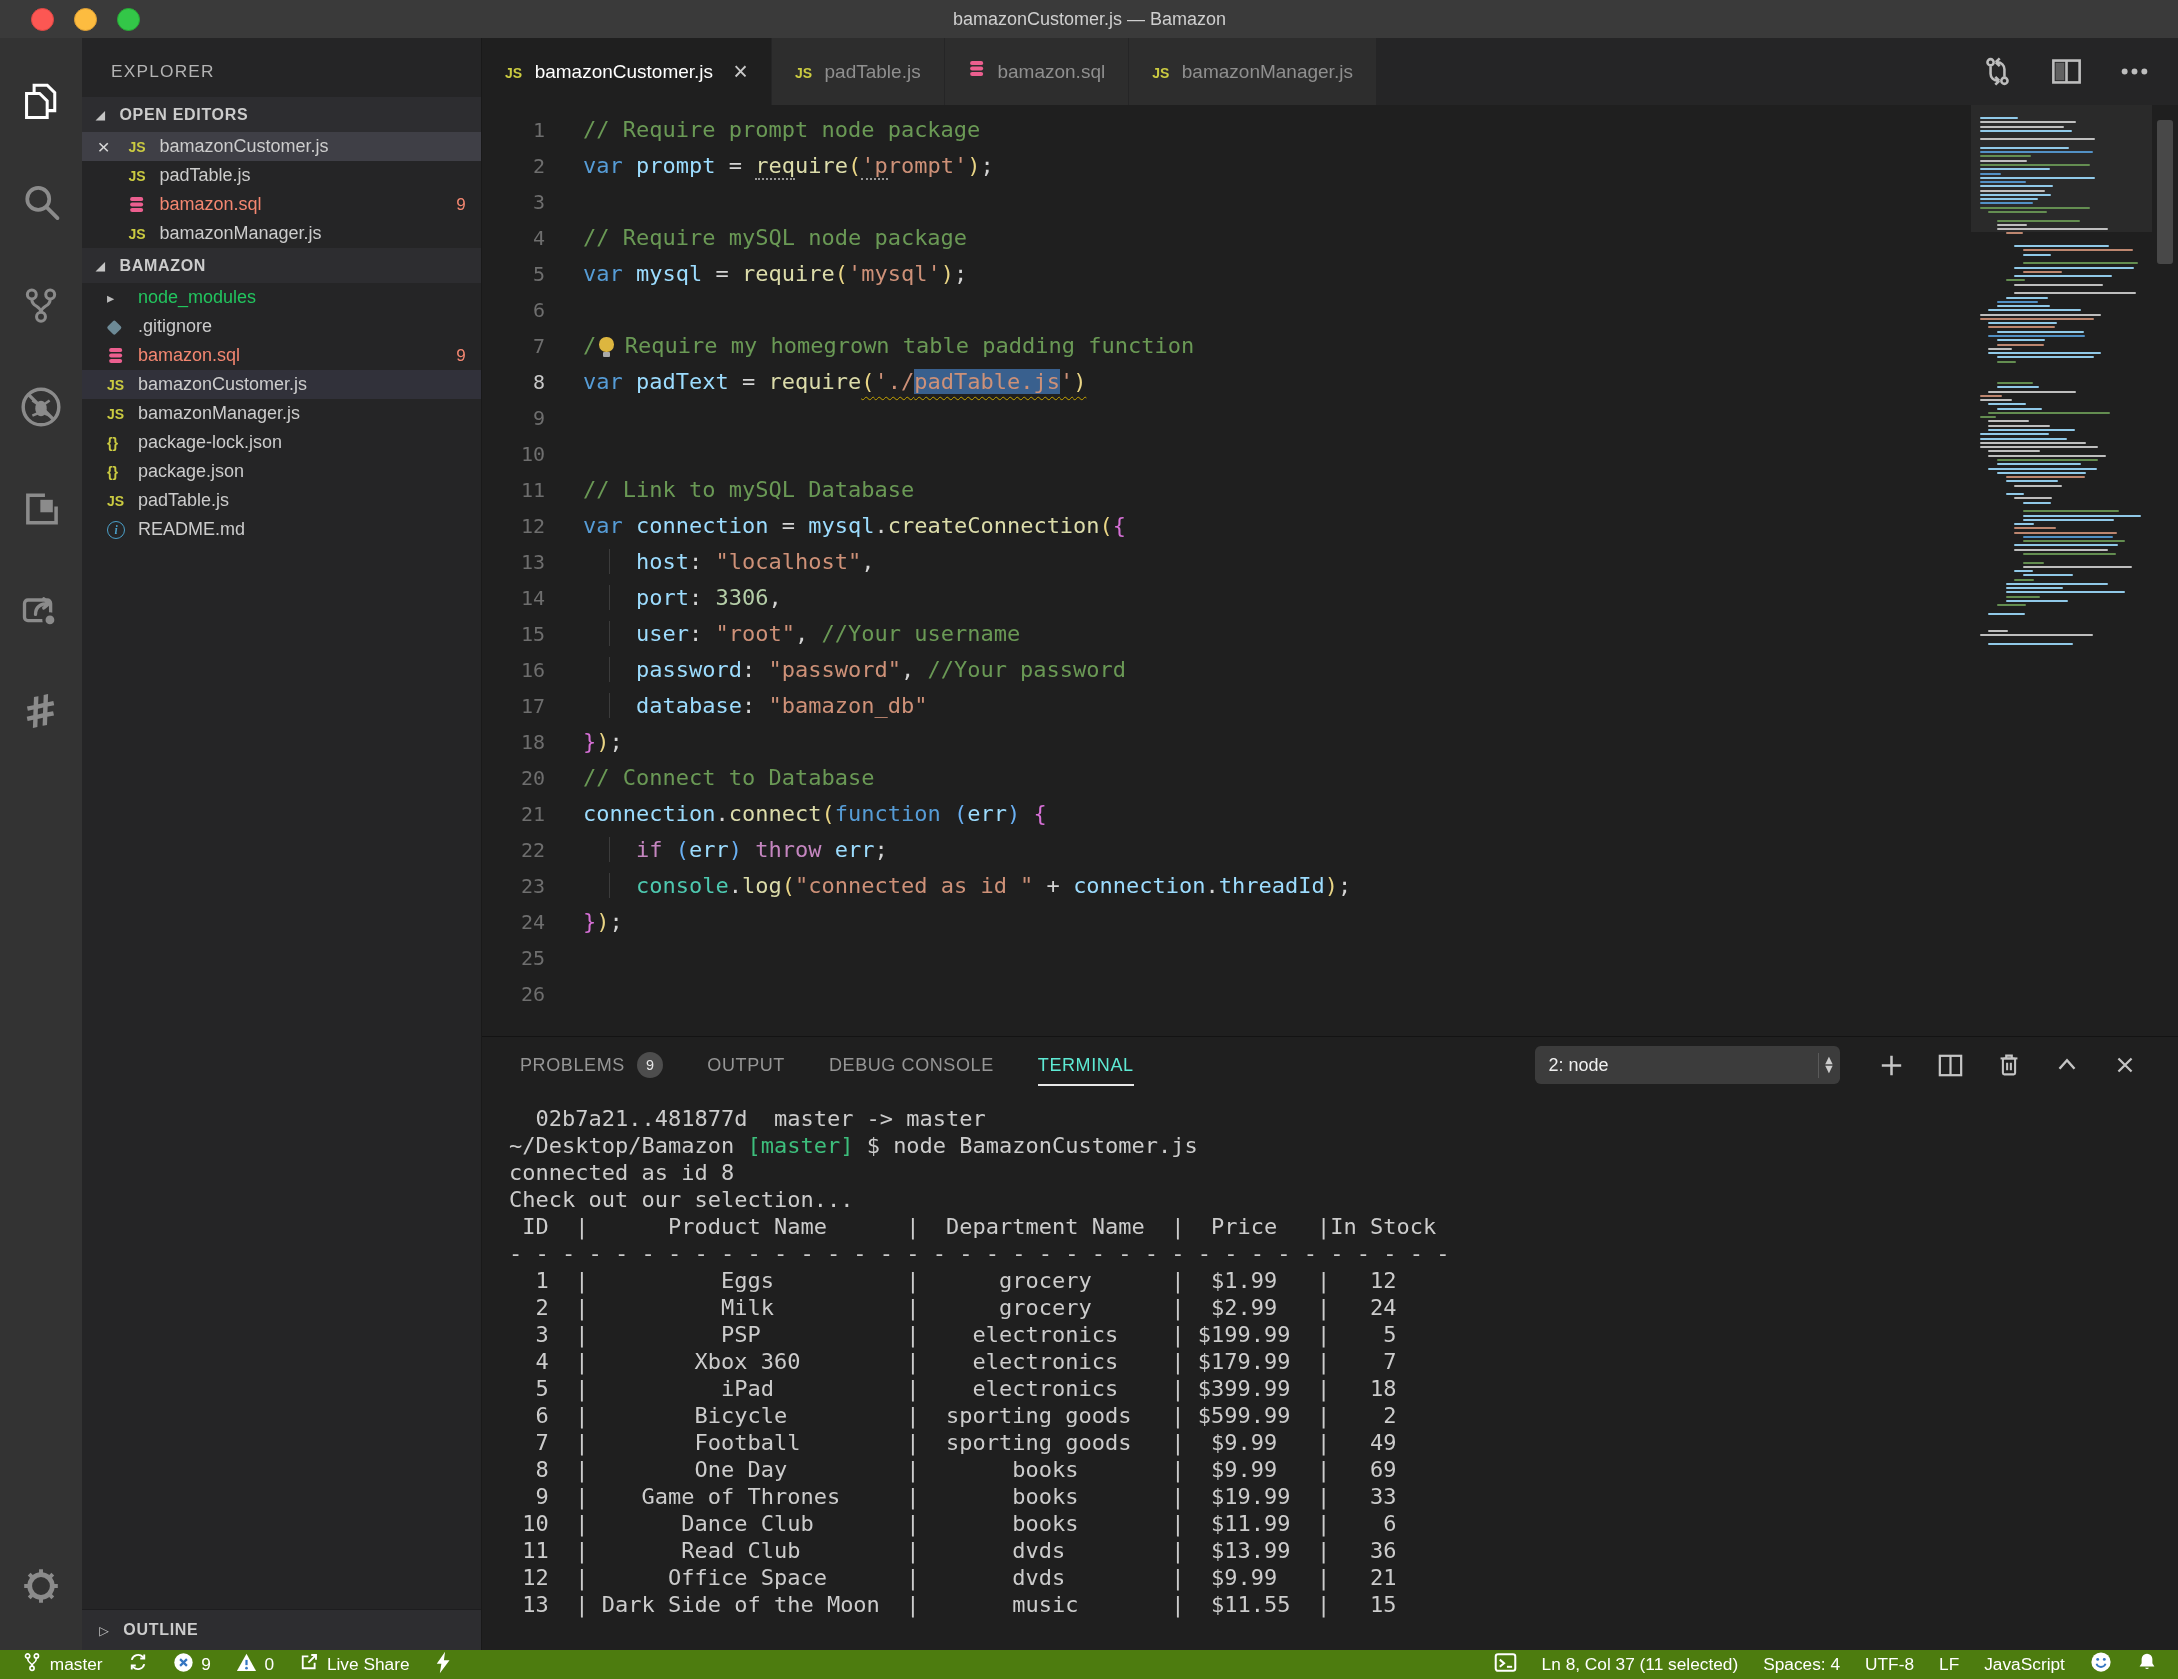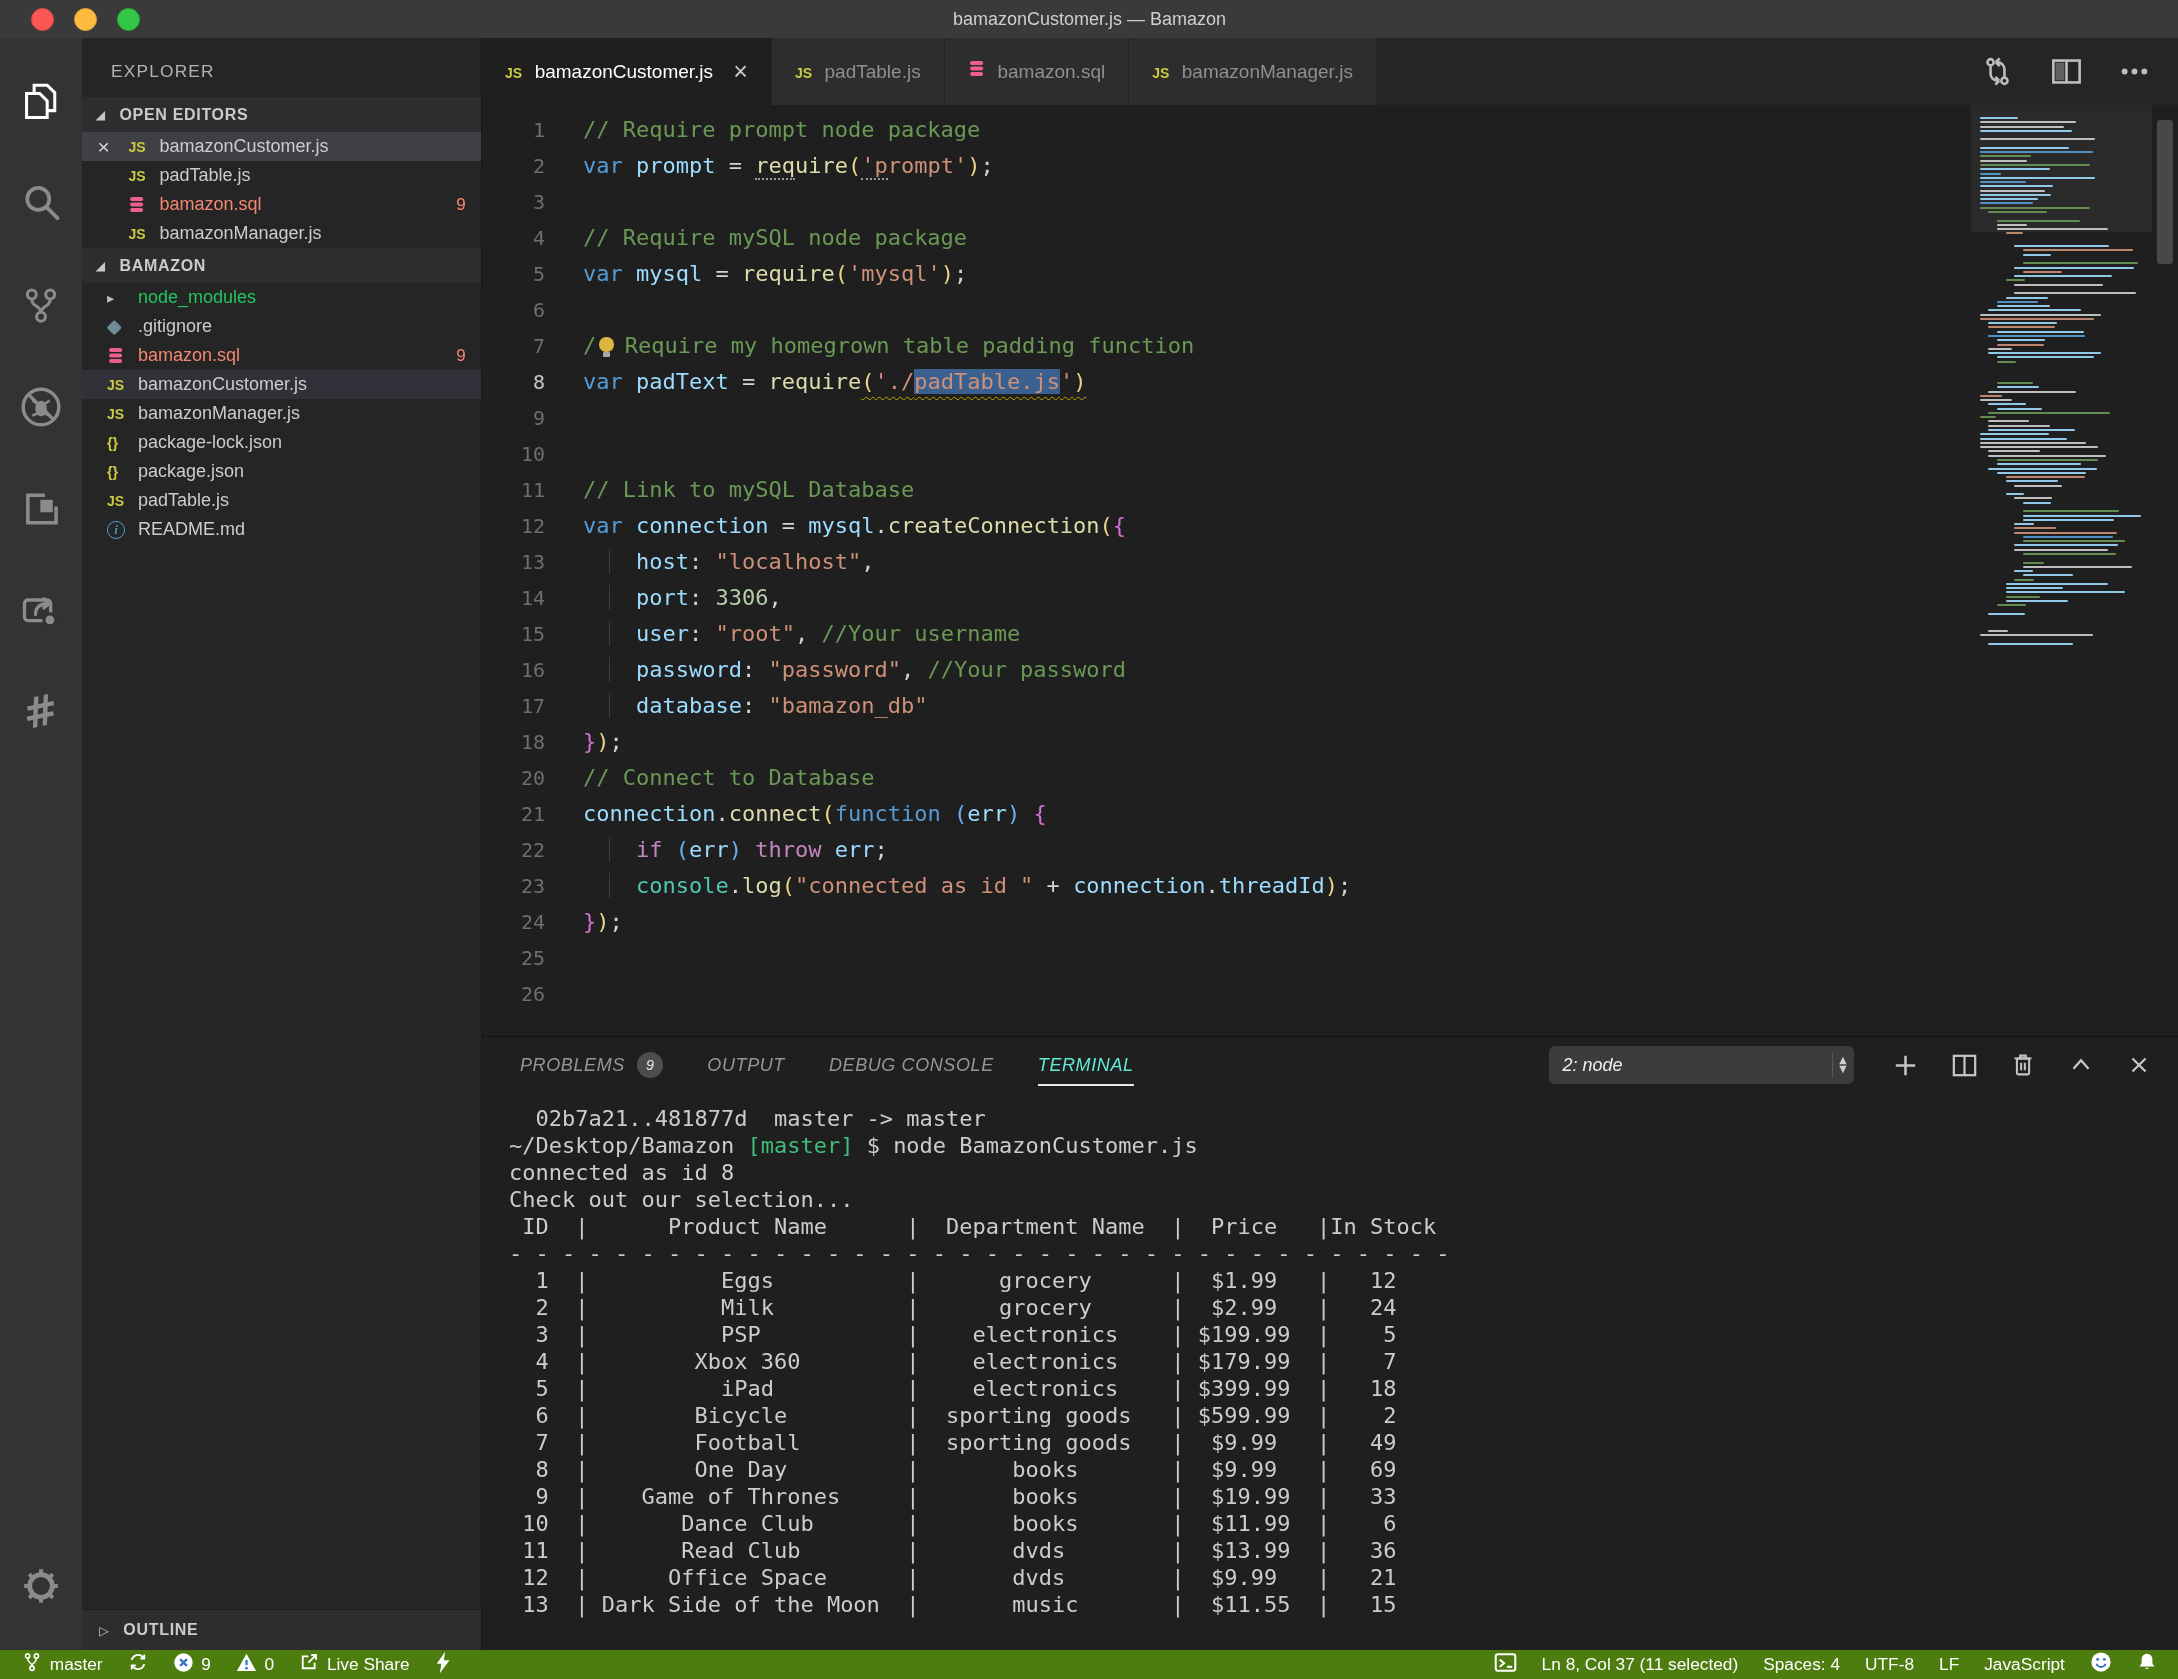--- a/index.html
+++ b/index.html
@@ -69,26 +69,26 @@
   .bulb{display:inline-block;width:1.15ch;height:19px;position:relative;}
   .bulb::before{content:'';position:absolute;left:2.9px;top:3.8px;width:14.4px;height:14.4px;border-radius:50%;background:#ddb63f;}
   .bulb::after{content:'';position:absolute;left:6.7px;top:18px;width:6.7px;height:5.8px;background:#a9a9a9;border-radius:1px;}
   .minimap{width:181px;position:relative;flex:none;}
   .mm-view{position:absolute;left:0;right:0;top:0;height:127px;background:rgba(255,255,255,0.05);}
   .mm-line{position:absolute;height:2px;border-radius:1px;opacity:.9;}
   .scroll-col{width:27px;flex:none;position:relative;}
   .scroll-thumb{position:absolute;top:15.4px;left:4.8px;width:16.3px;height:144px;background:rgba(150,150,150,.35);border-radius:2.9px;cursor:pointer;}
   
   .panel{height:613px;border-top:1px solid #131313;display:flex;flex-direction:column;flex:none;}
-  .panel-header{height:56px;display:flex;align-items:center;padding-left:38px;gap:44px;flex:none;font-style:italic;}
+  .panel-header{height:56px;display:flex;align-items:center;padding-left:38px;gap:44px;flex:none;}
   .panel-tab{display:flex;align-items:center;gap:12.5px;color:#969696;font-size:18px;letter-spacing:0.6px;height:100%;position:relative;cursor:pointer;}
   .panel-tab.active{color:#5eead4;}
   .panel-tab.active::after{content:'';position:absolute;left:0;right:0;bottom:6.7px;height:1.9px;background:#e7e7e7;}
   .ptab-badge{width:26px;height:26px;border-radius:50%;background:#4d4d4d;color:#e8e8e8;font-size:14.4px;display:flex;align-items:center;justify-content:center;}
-  .panel-right{margin-left:auto;display:flex;align-items:center;gap:28px;padding-right:25px;color:#c5c5c5;}
+  .panel-right{margin-left:auto;display:flex;align-items:center;gap:28px;padding-right:39px;color:#c5c5c5;}
   .panel-right .pr-ic{cursor:pointer;display:flex;align-items:center;}
   .term-dropdown{width:288px;height:38px;background:#3c3c3c;border-radius:5.8px;display:flex;align-items:center;padding:0 3.8px 0 13.4px;color:#f0f0f0;font-size:18px;margin-right:7.7px;cursor:pointer;}
   .dd-arrows{margin-left:auto;display:flex;flex-direction:column;font-size:9.6px;line-height:8.6px;color:#cccccc;border-left:1px solid #5a5a5a;padding-left:6.7px;margin-right:3.8px;height:25px;justify-content:center;font-family:"DejaVu Sans",sans-serif;}
   .terminal{flex:1;padding:11.5px 0 0 27px;font-family:"DejaVu Sans Mono",monospace;font-size:22px;line-height:27px;color:#cccccc;white-space:pre;overflow:hidden;cursor:text;}
   .term-green{color:#3dbe7c;}
   
   .statusbar{height:29px;background:#4d7c0f;display:flex;align-items:center;color:#ffffff;font-size:17.3px;padding:0 9.6px;position:absolute;bottom:0;left:0;right:0;}
   .sb-item{display:flex;align-items:center;gap:7.7px;padding:0 12.5px;height:100%;cursor:pointer;}
   .sb-right{margin-left:auto;display:flex;height:100%;}
 </style>

